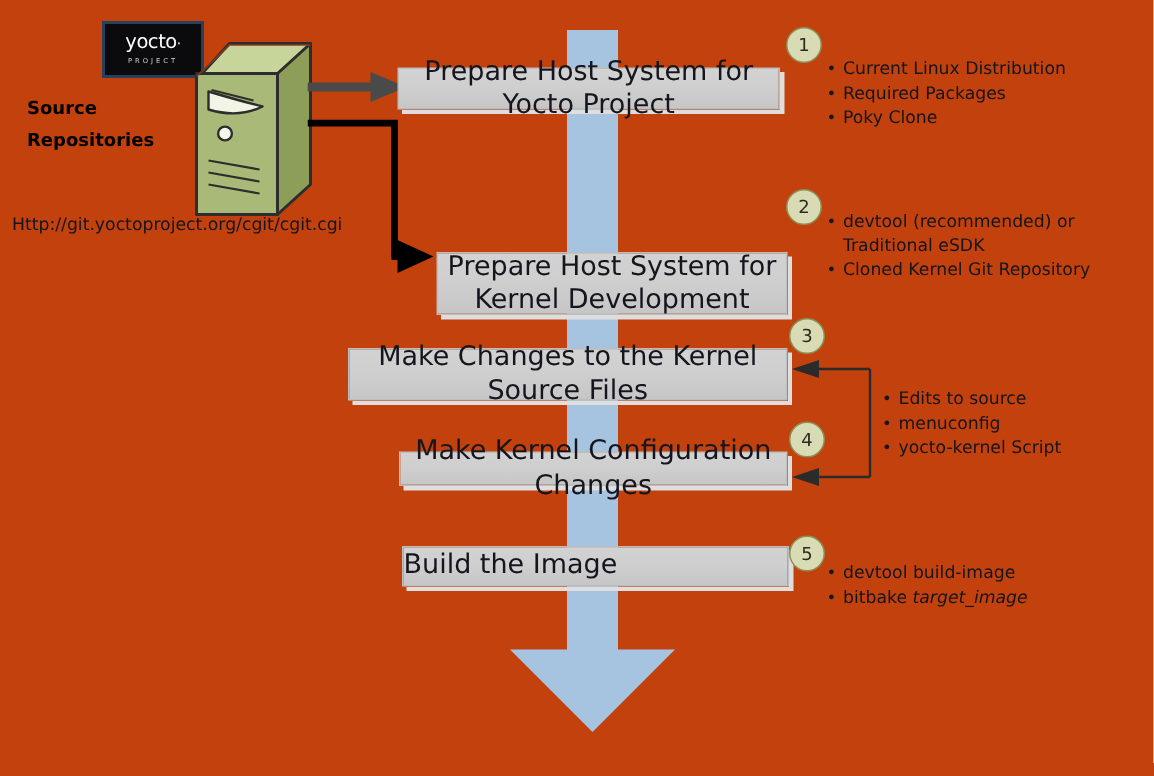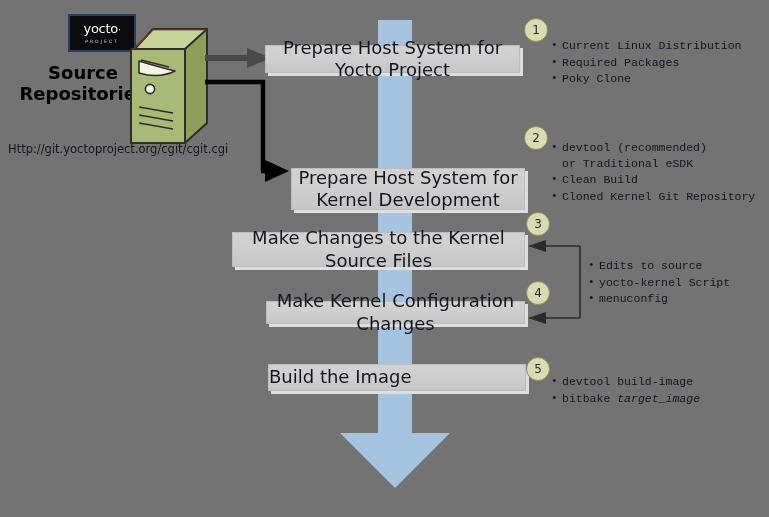--- a/index.html
+++ b/index.html
@@ -10,21 +10,21 @@
   }
   body {
     font-family: "DejaVu Sans", "Liberation Sans", sans-serif;
     color: #1a1a1a;
   }
   #canvas {
     position: relative;
     width: 769px;
     height: 517px;
     overflow: hidden;
-    background: #737373;
+    background: #c2410c;
   }
 
   
   .flow-arrow-shaft {
     position: absolute;
     left: 378px;
     top: 20px;
     width: 34px;
     height: 415px;
     background: #a6c4e0;
@@ -105,21 +105,20 @@
   .bullets {
     position: absolute;
     font-size: 11.5px;
     line-height: 15.5px;
     color: #15151e;
   }
   .bullets ul {
     margin: 0;
     padding: 0 0 0 13px;
     list-style: none;
-    font-family: Liberation Mono, monospace;
   }
   .bullets li {
     position: relative;
     margin: 0 0 1px 0;
     white-space: nowrap;
   }
   .bullets li::before {
     content: "\2022";
     position: absolute;
     left: -11px;
@@ -155,23 +154,22 @@
     font-size: 4.5px;
     letter-spacing: 2px;
     line-height: 7px;
     margin-top: 1px;
   }
   .src-label {
     position: absolute;
     left: 18px;
     top: 62px;
     width: 130px;
-    text-align: center;
     font-weight: bold;
-    font-size: 18px;
+    font-size: 12px;
     line-height: 21px;
     color: #000000;
   }
   .src-url {
     position: absolute;
     left: 8px;
     top: 142px;
     font-size: 11.5px;
     color: #15151e;
     white-space: nowrap;
@@ -280,30 +278,29 @@
     <ul>
       <li>Current Linux Distribution</li>
       <li>Required Packages</li>
       <li>Poky Clone</li>
     </ul>
   </div>
 
   <div class="bullets" style="left:549px; top:140px; width:200px;">
     <ul>
       <li style="white-space:normal; width:165px;">devtool (recommended) or Traditional eSDK</li>
-      <li>Clean Build</li>
       <li>Cloned Kernel Git Repository</li>
     </ul>
   </div>
 
   <div class="bullets" style="left:586px; top:258px;">
     <ul>
       <li>Edits to source</li>
+      <li>menuconfig</li>
       <li>yocto-kernel Script</li>
-      <li>menuconfig</li>
     </ul>
   </div>
 
   <div class="bullets" style="left:549px; top:374px;">
     <ul>
       <li>devtool build-image</li>
       <li><span>bitbake </span><i>target_image</i></li>
     </ul>
   </div>
 

